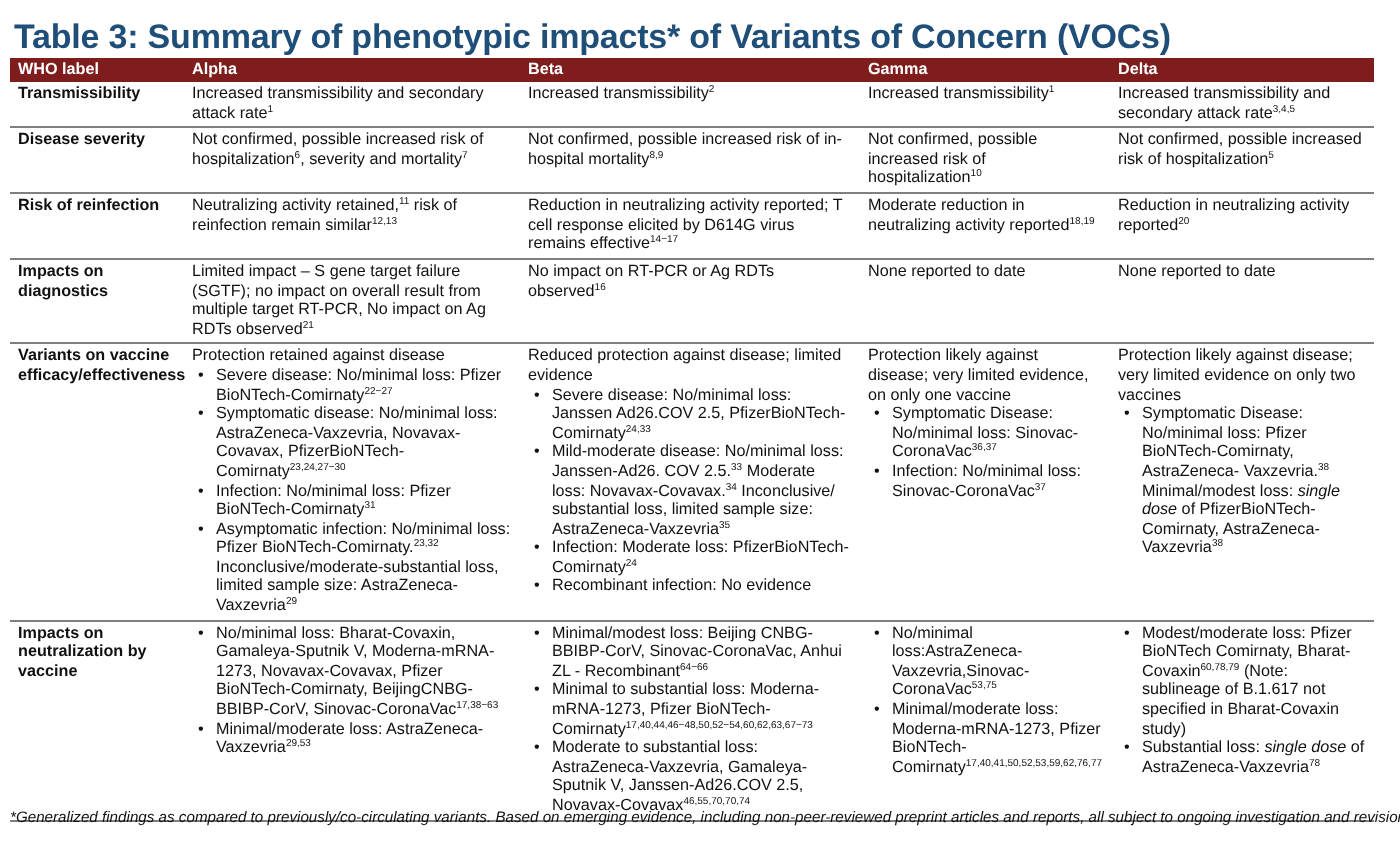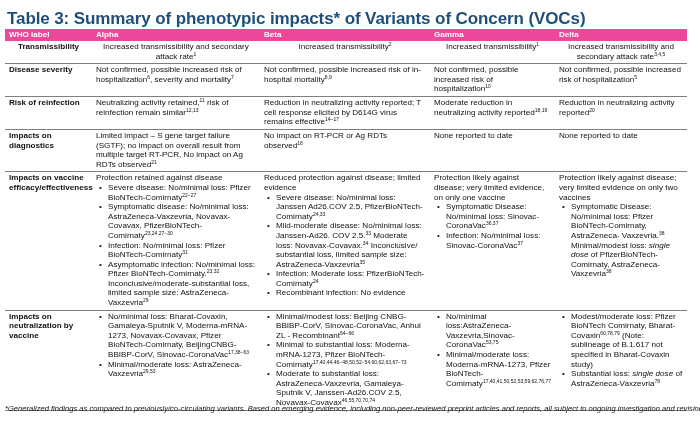--- a/index.html
+++ b/index.html
@@ -1,28 +1,28 @@
 <!DOCTYPE html>
 <html><head>
 <meta charset="utf-8">
 <style>
   html, body { margin: 0; padding: 0; background: #ffffff; }
   body { width: 700px; height: 422px; overflow: hidden; font-family: "Liberation Sans", sans-serif; color: #111; }
   .title { position: absolute; left: 7px; top: 9px; font-size: 17px; font-weight: bold; color: #1f4e79; letter-spacing: -0.1px; }
   table { position: absolute; left: 5px; top: 29px; width: 682px; border-collapse: collapse; table-layout: fixed; font-size: 8.1px; line-height: 9.6px; }
   col.c0 { width: 87px; } col.c1 { width: 168px; } col.c2 { width: 170px; } col.c3 { width: 125px; } col.c4 { width: 132px; }
-  th { background: #ec4899; color: #fff; text-align: left; font-weight: bold; padding: 1px 4px; height: 10px; }
+  th { background: #7f1d1d; color: #fff; text-align: left; font-weight: bold; padding: 1px 4px; height: 10px; }
   td { vertical-align: top; padding: 1px 4px 2px 4px; border-bottom: 1.3px solid #7f7f7f; }
   td.label { font-weight: bold; }
   sup { font-size: 5px; line-height: 0; vertical-align: 3px; }
   ul { margin: 0; padding-left: 12px; list-style: none; }
   ul li { position: relative; }
   ul li::before { content: "\2022"; position: absolute; left: -9px; }
   .footnote { position: absolute; left: 5px; top: 404px; font-size: 7.6px; font-style: italic; color: #111; white-space: nowrap; }
-  tr.r-trans td { height: 19px; text-align: center; }
+  tr.r-trans td { height: 19px; }
   tr.r-sev td { height: 28px; }
   tr.r-reinf td { height: 29px; margin-top: 28px; }
   tr.r-diag td { height: 38px; margin-top: 24px; }
   tr.r-vac td { height: 134px; }
   tr.r-neut td { height: 84px; border-bottom: 1.3px solid #7f7f7f; }
 </style>
 </head>
 <body>
 
 <div class="title">Table 3: Summary of phenotypic impacts* of Variants of Concern (VOCs)</div>
@@ -67,21 +67,21 @@
         <td>Reduction in neutralizing activity reported<sup>20</sup></td>
       </tr>
       <tr class="r-diag">
         <td class="label">Impacts on diagnostics</td>
         <td>Limited impact – S gene target failure (SGTF); no impact on overall result from multiple target RT-PCR, No impact on Ag RDTs observed<sup>21</sup></td>
         <td>No impact on RT-PCR or Ag RDTs observed<sup>16</sup></td>
         <td>None reported to date</td>
         <td>None reported to date</td>
       </tr>
       <tr class="r-vac">
-        <td class="label">Impacts on vaccine efficacy/effectiveness</td>
+        <td class="label">Variants on vaccine efficacy/effectiveness</td>
         <td>
           <div>Protection retained against disease</div>
           <ul>
             <li>Severe disease: No/minimal loss: Pfizer BioNTech-Comirnaty<sup>22−27</sup></li>
             <li>Symptomatic disease: No/minimal loss: AstraZeneca-Vaxzevria, Novavax-Covavax, PfizerBioNTech-Comirnaty<sup>23,24,27−30</sup></li>
             <li>Infection: No/minimal loss: Pfizer BioNTech-Comirnaty<sup>31</sup></li>
             <li>Asymptomatic infection: No/minimal loss: Pfizer BioNTech-Comirnaty.<sup>23,32</sup> Inconclusive/moderate-substantial loss, limited sample size: AstraZeneca-Vaxzevria<sup>29</sup></li>
           </ul>
         </td>
         <td>

